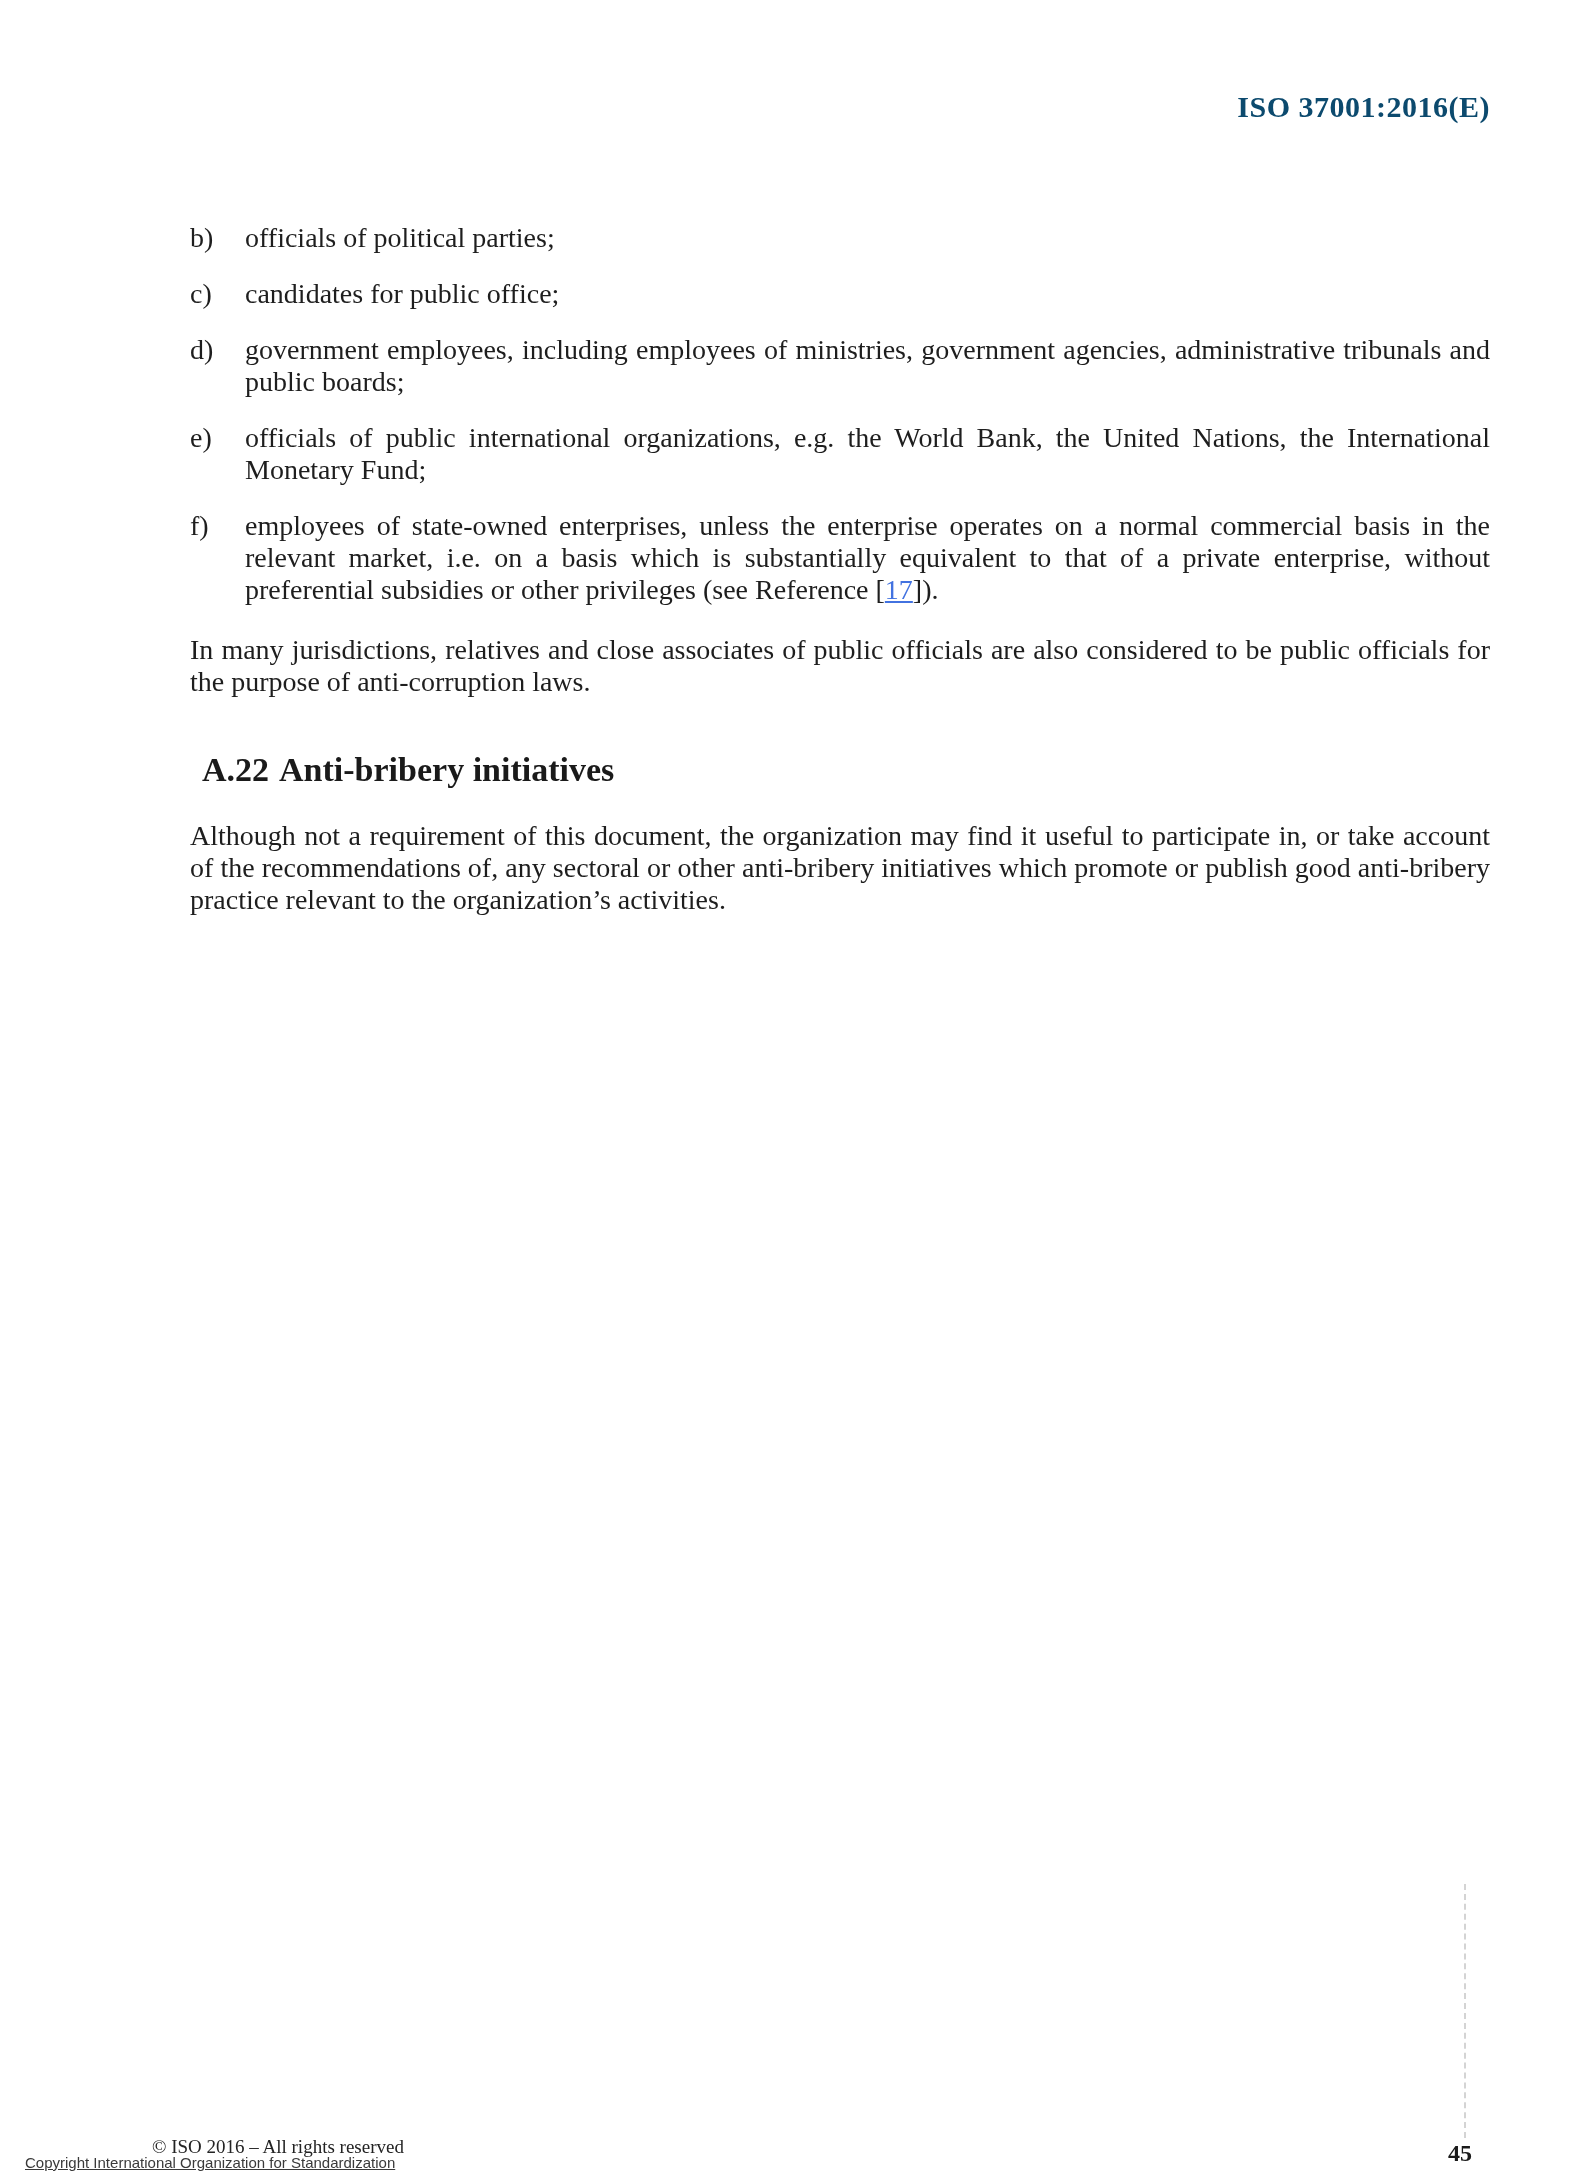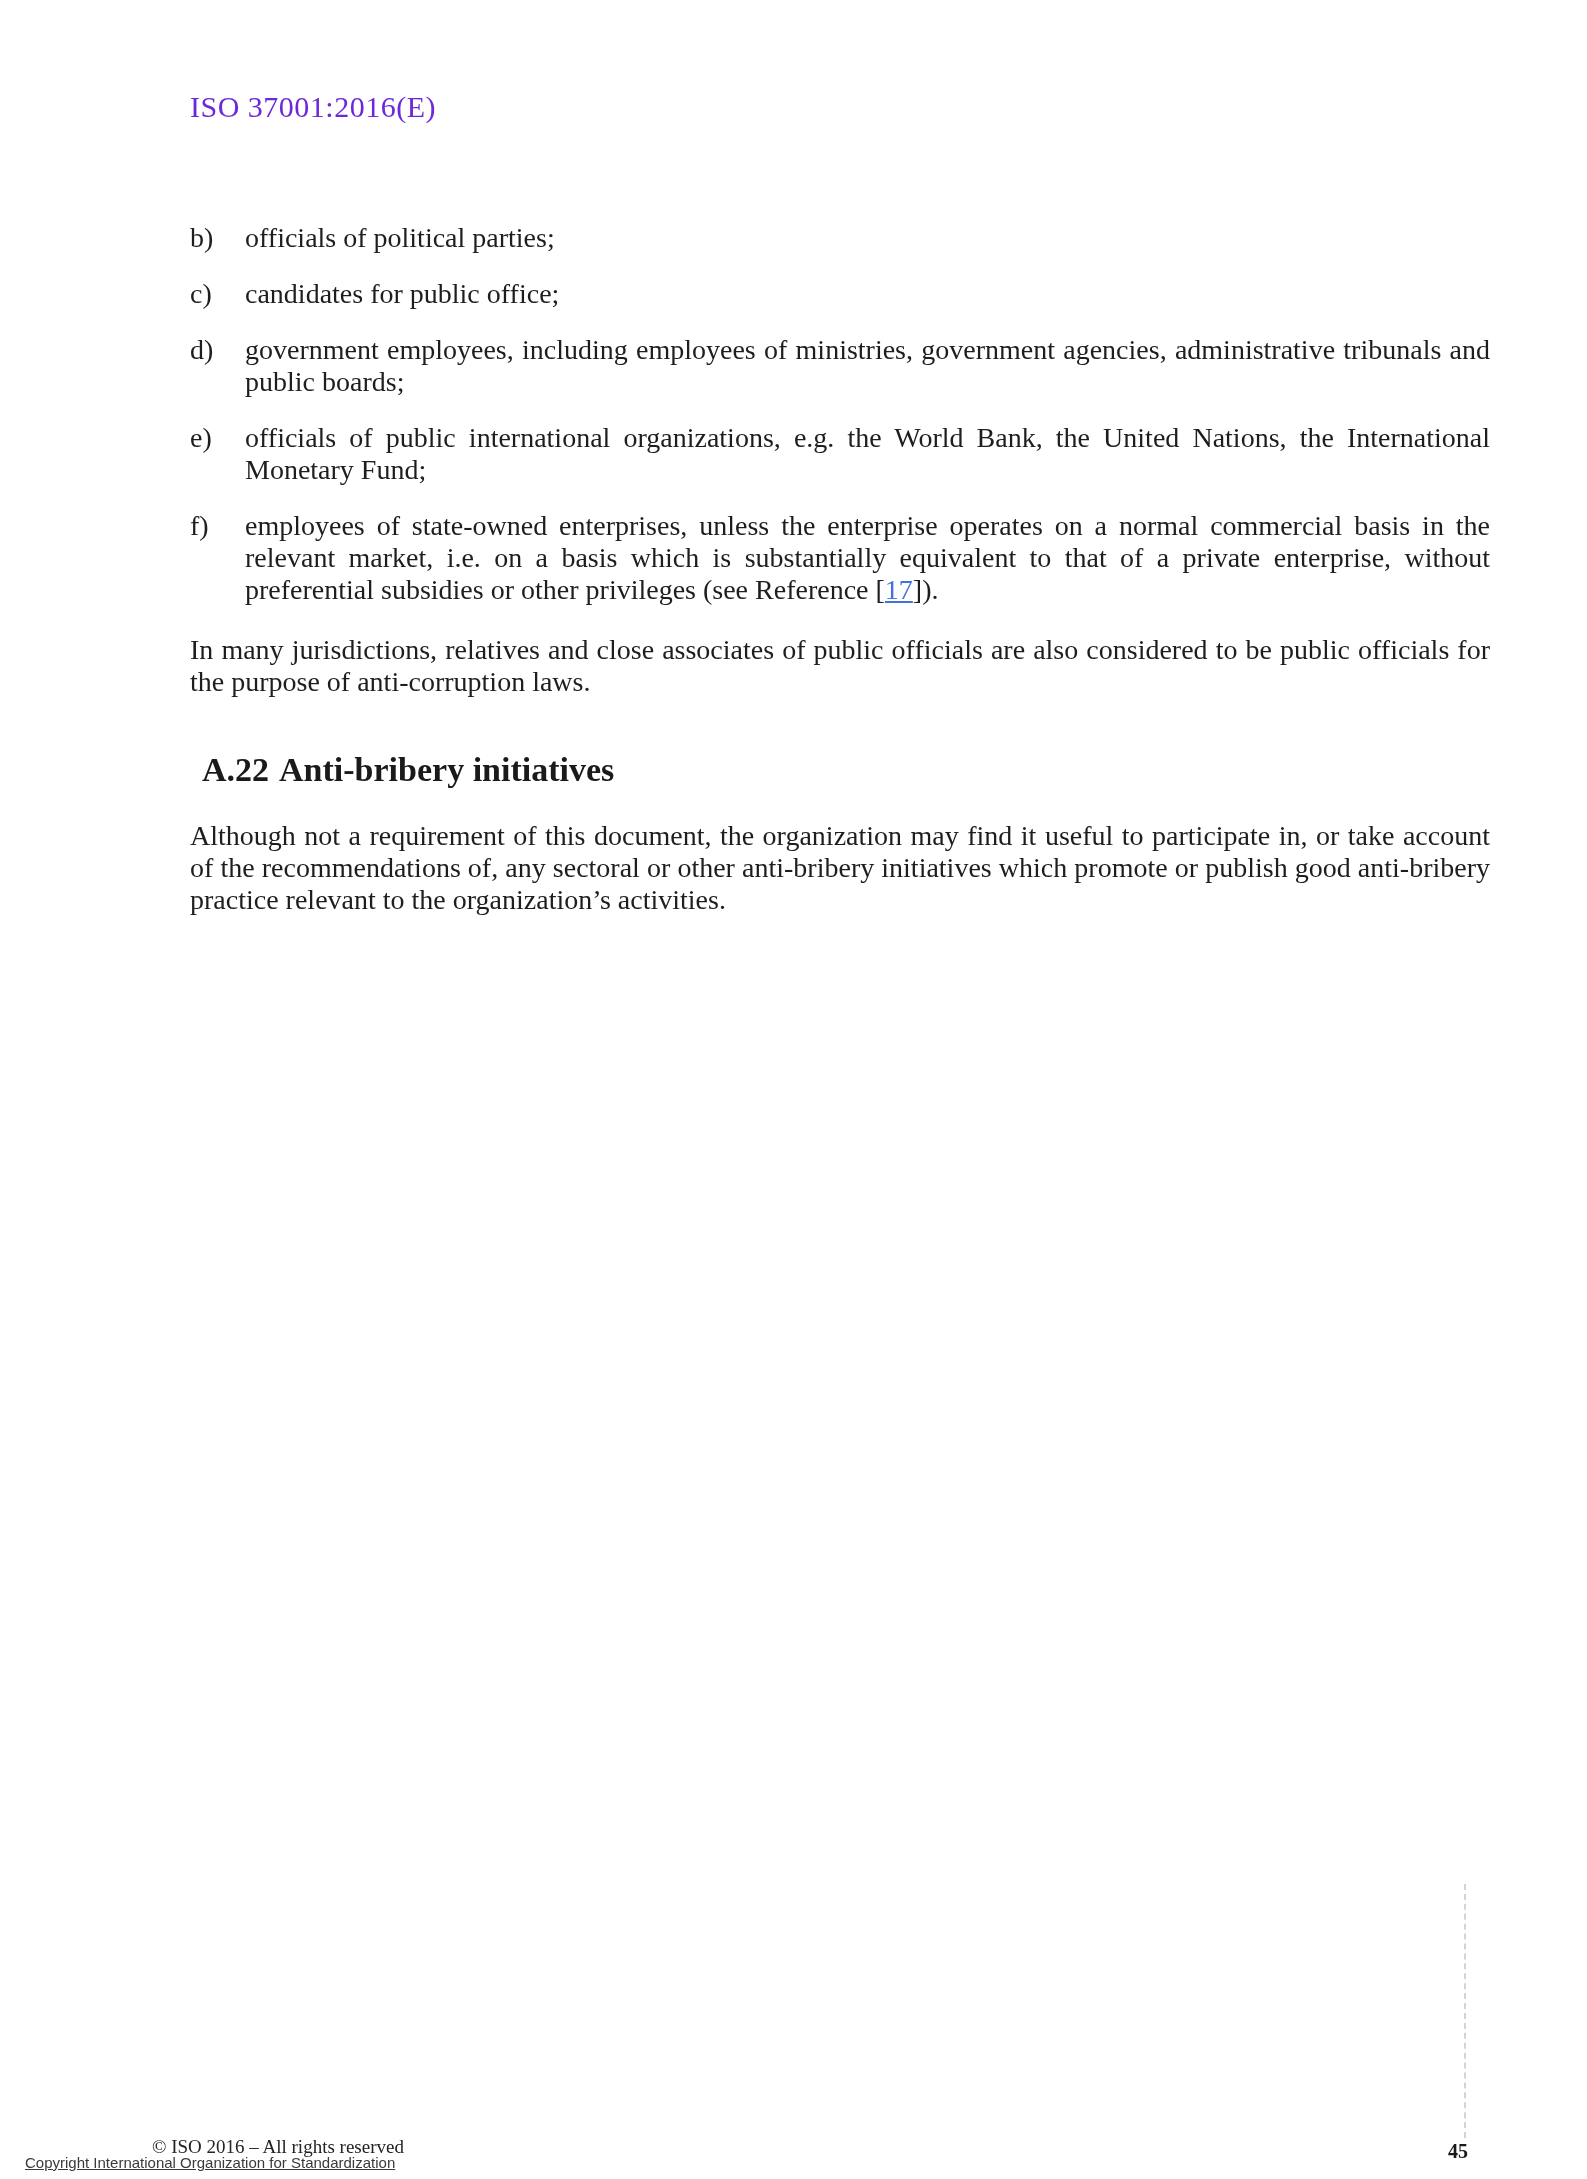--- a/index.html
+++ b/index.html
@@ -15,25 +15,25 @@
     background: #ffffff;
     font-family: "Liberation Serif", serif;
     color: #1e1e1e;
     overflow: hidden;
   }
   .header-right {
     position: absolute;
     top: 90px;
     left: 190px;
     width: 1300px;
-    text-align: left;
-    font-weight: normal;
+    text-align: right;
+    font-weight: bold;
     font-size: 30px;
     letter-spacing: 0.5px;
-    color: #6d28d9;
+    color: #0c4a6e;
   }
   .content {
     position: absolute;
     top: 222px;
     left: 190px;
     width: 1300px;
     font-size: 28px;
     line-height: 32px;
   }
   .list-item {
@@ -94,21 +94,21 @@
     top: 2154px;
     font-family: "Liberation Sans", sans-serif;
     font-size: 15px;
     color: #3a3a3a;
     text-decoration: underline;
   }
   .footer-pagenum {
     position: absolute;
     left: 1448px;
     top: 2140px;
-    font-size: 20px;
+    font-size: 24px;
     font-weight: bold;
     color: #1a1a1a;
   }
 </style>
 </head>
 <body>
 
 <div class="page">
 
   <div class="header-right">ISO 37001:2016(E)</div>

